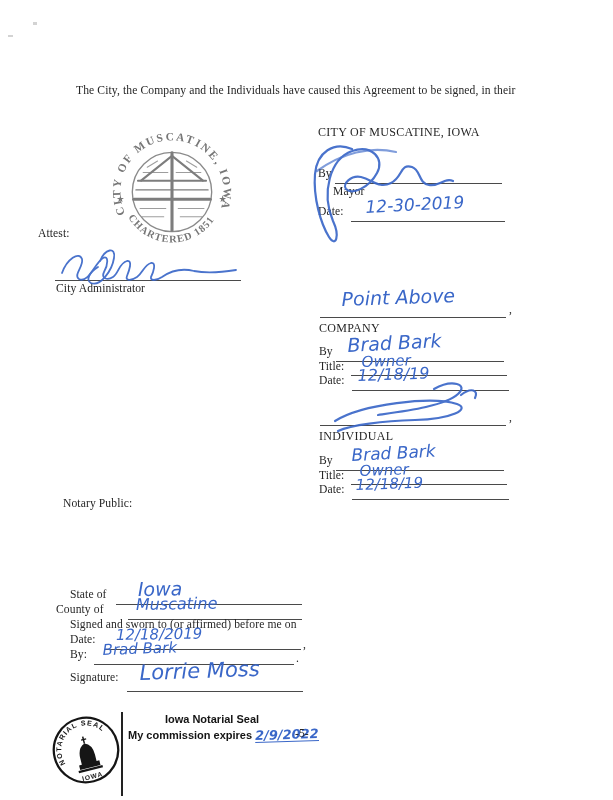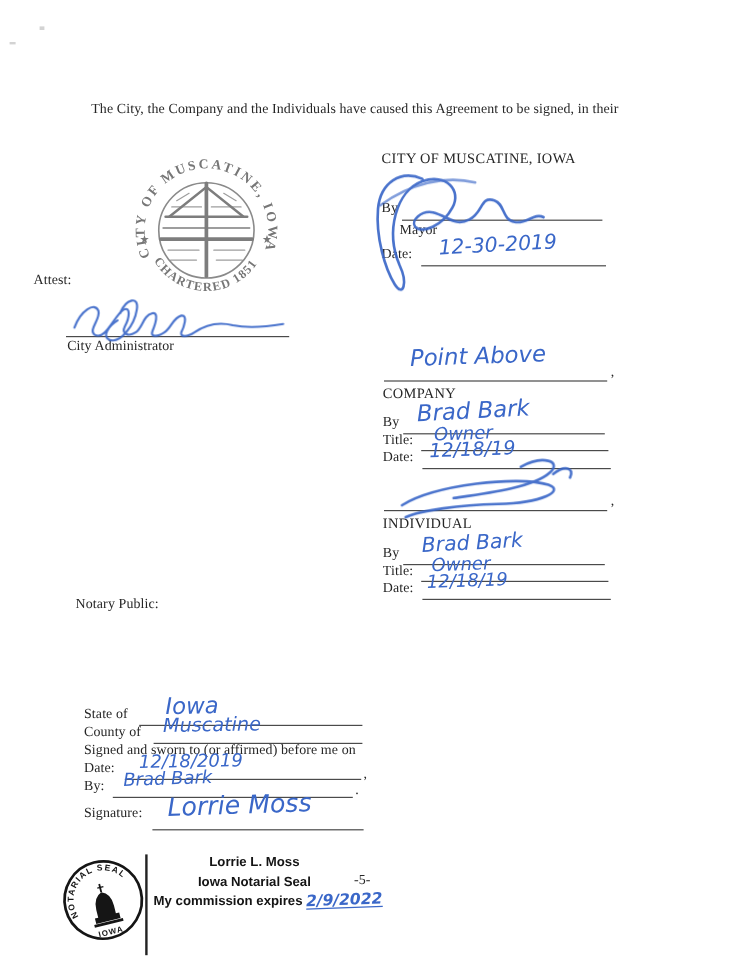--- a/index.html
+++ b/index.html
@@ -63,21 +63,21 @@
     <text font-family="Liberation Serif, serif" font-weight="bold" font-size="11" letter-spacing="2" fill="#777777">
       <textPath href="#cs-top">CITY OF MUSCATINE, IOWA</textPath>
     </text>
     <text font-family="Liberation Serif, serif" font-weight="bold" font-size="10" letter-spacing="1" fill="#777777">
       <textPath href="#cs-bot">CHARTERED 1851</textPath>
     </text>
     <text x="10" y="74" font-size="9" fill="#777777">★</text>
     <text x="109" y="74" font-size="9" fill="#777777">★</text>
   </svg>
 
-  <span class="abs t" style="left:28px;top:227px;">Attest:</span>
+  <span class="abs t" style="left:38px;top:227px;">Attest:</span>
   <div class="sigline" style="left:55px;top:280px;width:186px;"></div>
   <span class="abs t" style="left:56px;top:282px;">City Administrator</span>
 
   <span class="hand" style="left:342px;top:288px;font-size:19px;transform:rotate(-2deg);">Point Above</span>
   <div class="sigline" style="left:320px;top:317px;width:186px;"></div>
   <span class="abs t" style="left:509px;top:303px;">,</span>
   <span class="abs caps" style="left:319px;top:321px;text-align:center;">COMPANY</span>
 
   <span class="abs t" style="left:319px;top:345px;">By</span>
   <div class="sigline" style="left:336px;top:361px;width:168px;"></div>
@@ -106,21 +106,21 @@
   <span class="abs t" style="left:319px;top:483px;">Date:</span>
   <div class="sigline" style="left:352px;top:499px;width:157px;"></div>
   <span class="hand" style="left:356px;top:476px;font-size:15px;transform:rotate(-2deg);">12/18/19</span>
 
   <span class="abs t" style="left:63px;top:497px;">Notary Public:</span>
 
   <span class="abs t" style="left:70px;top:588px;">State of</span>
   <div class="sigline" style="left:116px;top:604px;width:186px;"></div>
   <span class="hand" style="left:138px;top:578px;font-size:19px;transform:rotate(-1deg);">Iowa</span>
 
-  <span class="abs t" style="left:70px;top:603px;text-align:center;">County of</span>
+  <span class="abs t" style="left:56px;top:603px;text-align:center;">County of</span>
   <div class="sigline" style="left:128px;top:619px;width:174px;"></div>
   <span class="hand" style="left:136px;top:595px;font-size:16px;transform:rotate(-1deg);">Muscatine</span>
 
   <span class="abs t" style="left:70px;top:618px;">Signed and sworn to (or affirmed) before me on</span>
 
   <span class="abs t" style="left:70px;top:633px;">Date:</span>
   <div class="sigline" style="left:104px;top:649px;width:197px;"></div>
   <span class="abs t" style="left:303px;top:638px;">,</span>
   <span class="hand" style="left:116px;top:626px;font-size:15px;transform:rotate(-1deg);">12/18/2019</span>
 
@@ -146,21 +146,20 @@
       <path d="M 25 60 L 51 60 L 51 57.5 L 25 57.5 Z"></path>
       <path d="M 37.2 31 L 37.2 23.5 L 38.8 23.5 L 38.8 31 Z"></path>
       <rect x="35.5" y="26" width="5.5" height="1.2"></rect>
     </g>
     <text x="38" y="69" text-anchor="middle" font-family="Liberation Sans, sans-serif" font-weight="bold" font-size="7" letter-spacing="1" fill="#151515">IOWA</text>
   </svg>
 
   <div style="position:absolute;left:121px;top:712px;width:2px;height:84px;background:#222;"></div>
 
   <div class="abs sealtxt" style="left:128px;top:711px;width:168px;">
-    <div>Lorrie L. Moss</div>
     <div>Iowa Notarial Seal</div>
     <div style="text-align:left;">
       <span>My commission expires</span>
       <span style="font-family:'DejaVu Sans',sans-serif;font-style:italic;color:#3a67c8;font-size:13px;text-decoration:underline;text-underline-offset:2px;display:inline-block;transform:rotate(-2deg);">2/9/2022</span>
     </div>
   </div>
 
   <span class="abs t" style="left:295px;top:727px;">-5-</span>
 
   <svg class="sig" width="613" height="800" viewBox="0 0 613 800" style="left:0;top:0;">

